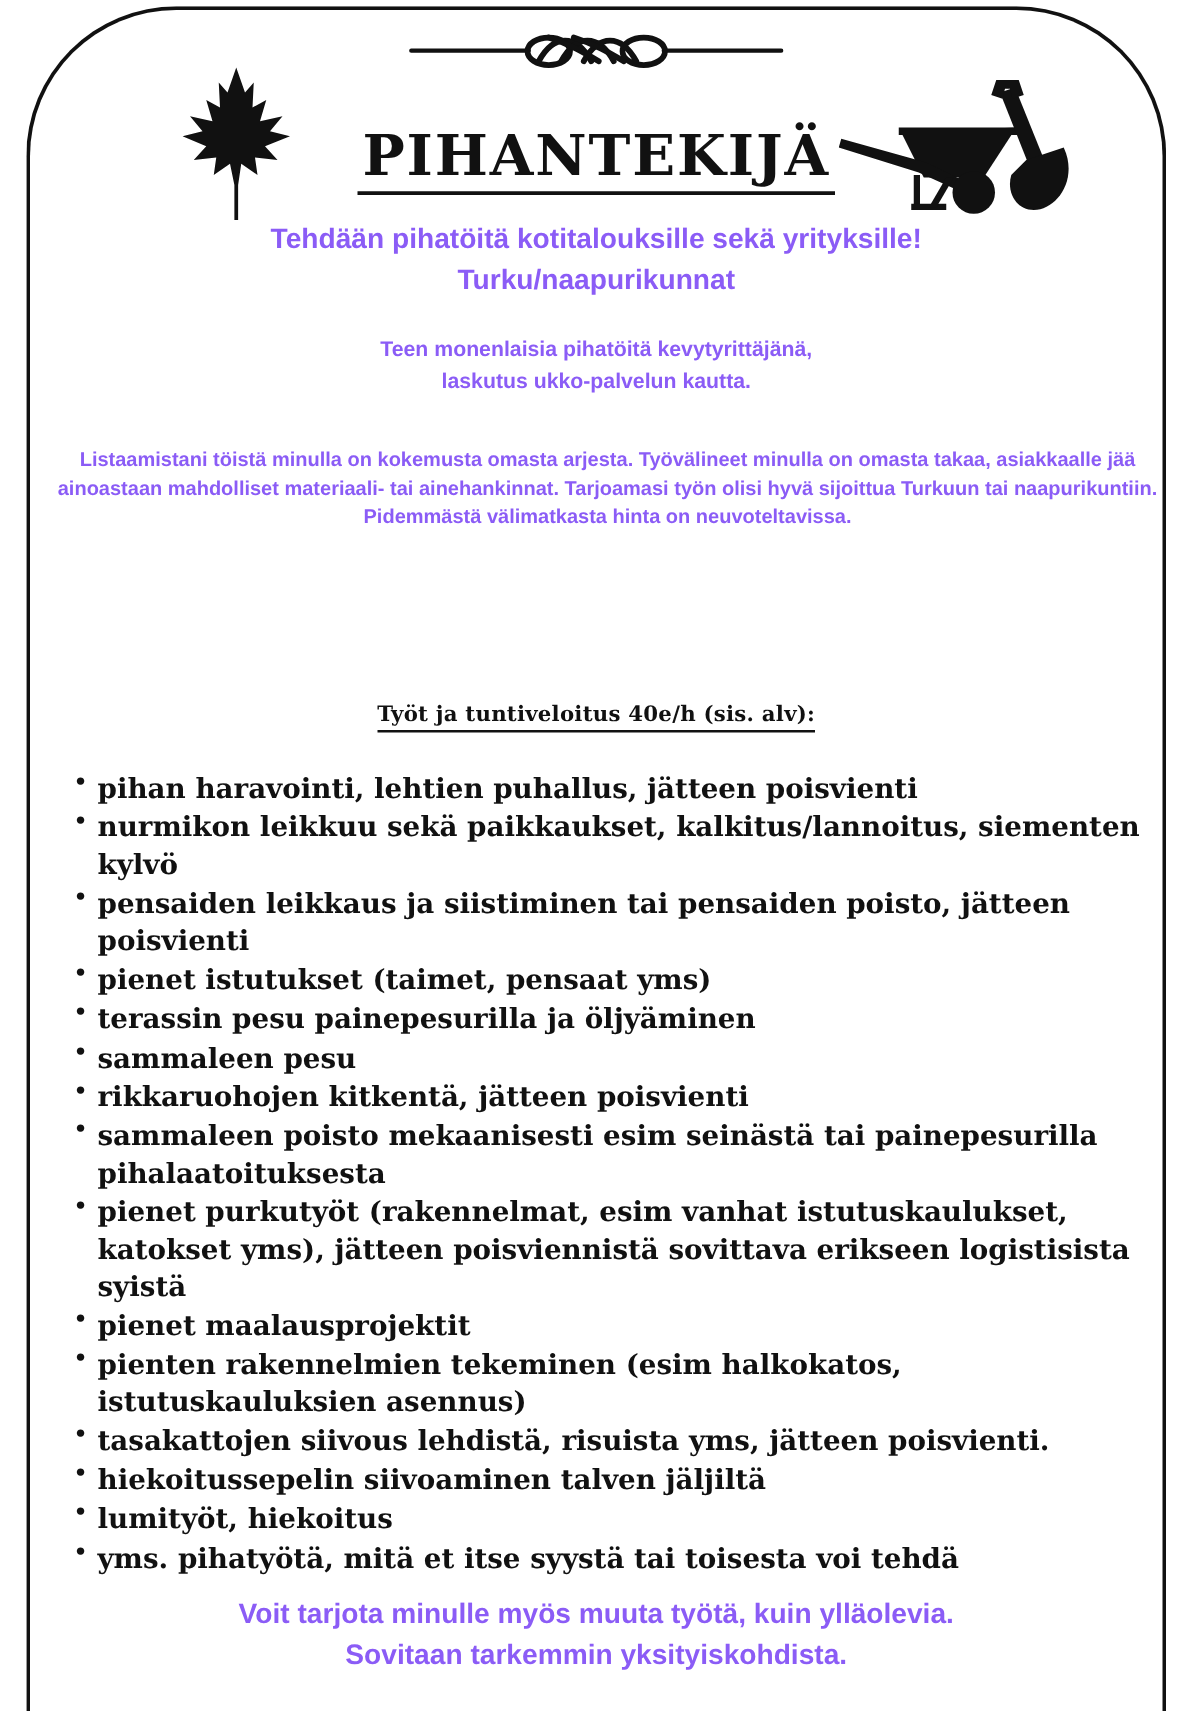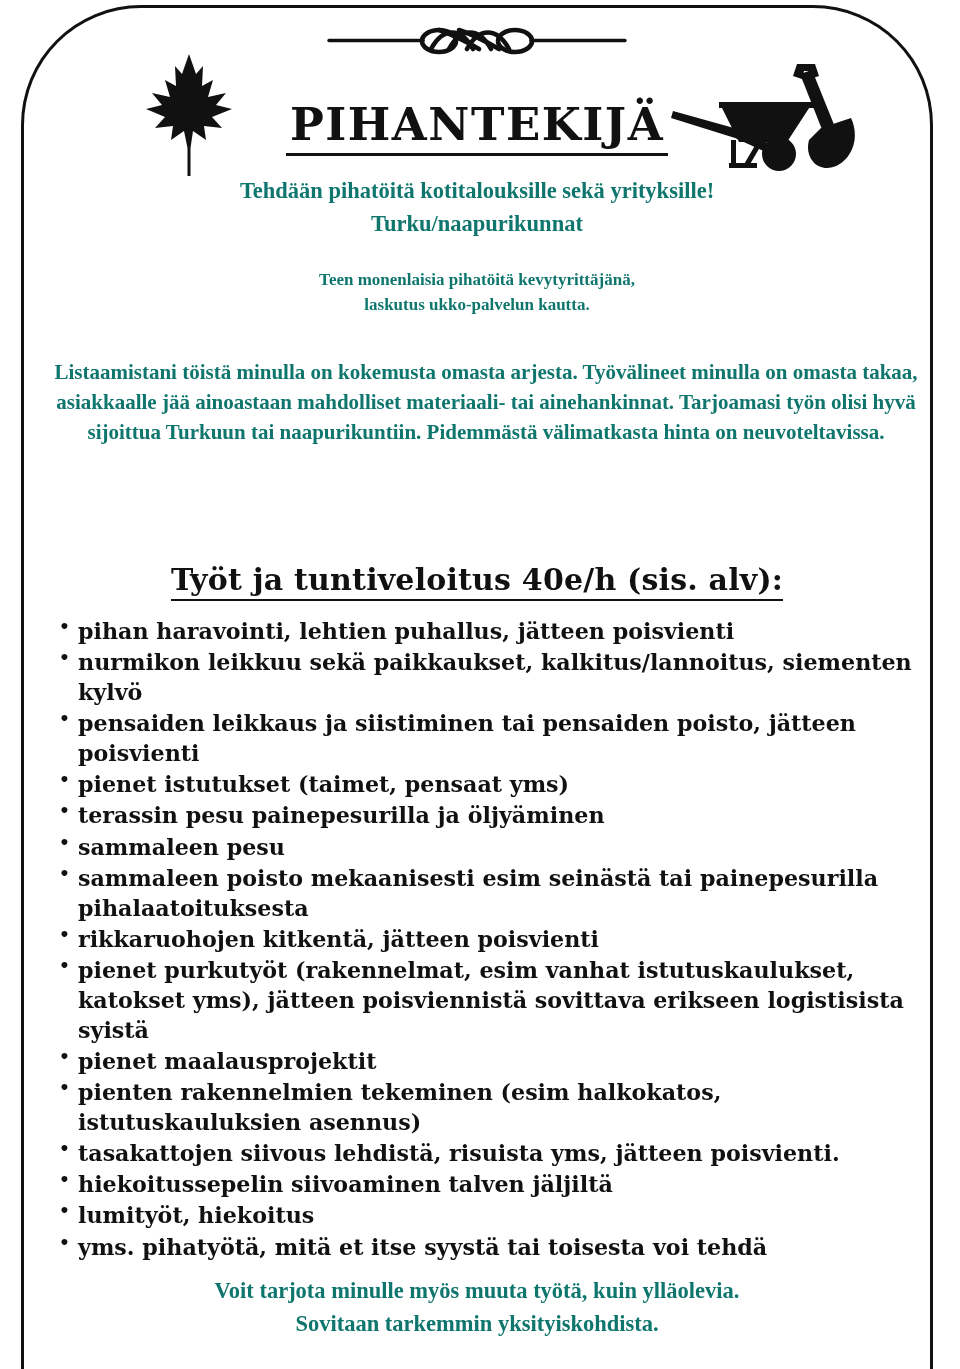--- a/index.html
+++ b/index.html
@@ -91,52 +91,52 @@
   .title span {
     display: inline-block;
     border-bottom: 3px solid #111111;
     padding: 0 4px 6px 4px;
   }
 
   
   .block {
     text-align: center;
     font-weight: bold;
-    font-family: Liberation Serif, serif;
-    color: #0f766e;
+    font-family: Liberation Sans, sans-serif;
+    color: #8b5cf6;
   }
   .tagline {
     position: absolute;
     left: 40px; right: 40px;
     top: 175px;
     font-size: 22.5px;
     line-height: 1.45;
   }
   .intro {
     position: absolute;
     left: 40px; right: 40px;
     top: 268px;
     font-size: 17px;
     line-height: 1.45;
   }
   .details {
     position: absolute;
     left: 18px; right: 0;
     top: 358px;
-    font-size: 21px;
+    font-size: 16px;
     line-height: 1.42;
   }
 
   .price-heading {
     position: absolute;
     left: 0; right: 0;
     top: 562px;
     text-align: center;
     font-weight: bold;
-    font-size: 30px;
+    font-size: 17px;
     letter-spacing: 0.2px;
   }
   .price-heading span {
     display: inline-block;
     border-bottom: 2px solid #111111;
     padding-bottom: 2px;
   }
 
   
   ul.services {
@@ -251,22 +251,22 @@
       <span>Työt ja tuntiveloitus 40e/h (sis. alv):</span>
     </div>
 
     <ul class="services">
         <li>pihan haravointi, lehtien puhallus, jätteen poisvienti</li>
         <li>nurmikon leikkuu sekä paikkaukset, kalkitus/lannoitus, siementen kylvö</li>
         <li>pensaiden leikkaus ja siistiminen tai pensaiden poisto, jätteen poisvienti</li>
         <li>pienet istutukset (taimet, pensaat yms)</li>
         <li>terassin pesu painepesurilla ja öljyäminen</li>
         <li>sammaleen pesu</li>
+        <li>rikkaruohojen kitkentä, jätteen poisvienti</li>
         <li>sammaleen poisto mekaanisesti esim seinästä tai painepesurilla pihalaatoituksesta</li>
-        <li>rikkaruohojen kitkentä, jätteen poisvienti</li>
         <li>pienet purkutyöt (rakennelmat, esim vanhat istutuskaulukset, katokset yms), jätteen poisviennistä sovittava erikseen logistisista syistä</li>
         <li>pienet maalausprojektit</li>
         <li>pienten rakennelmien tekeminen (esim halkokatos, istutuskauluksien asennus)</li>
         <li>tasakattojen siivous lehdistä, risuista yms, jätteen poisvienti.</li>
         <li>hiekoitussepelin siivoaminen talven jäljiltä</li>
         <li>lumityöt, hiekoitus</li>
         <li>yms. pihatyötä, mitä et itse syystä tai toisesta voi tehdä</li>
       </ul>
 
     <div class="block closing" style="white-space: pre-line;">Voit tarjota minulle myös muuta työtä, kuin ylläolevia.

